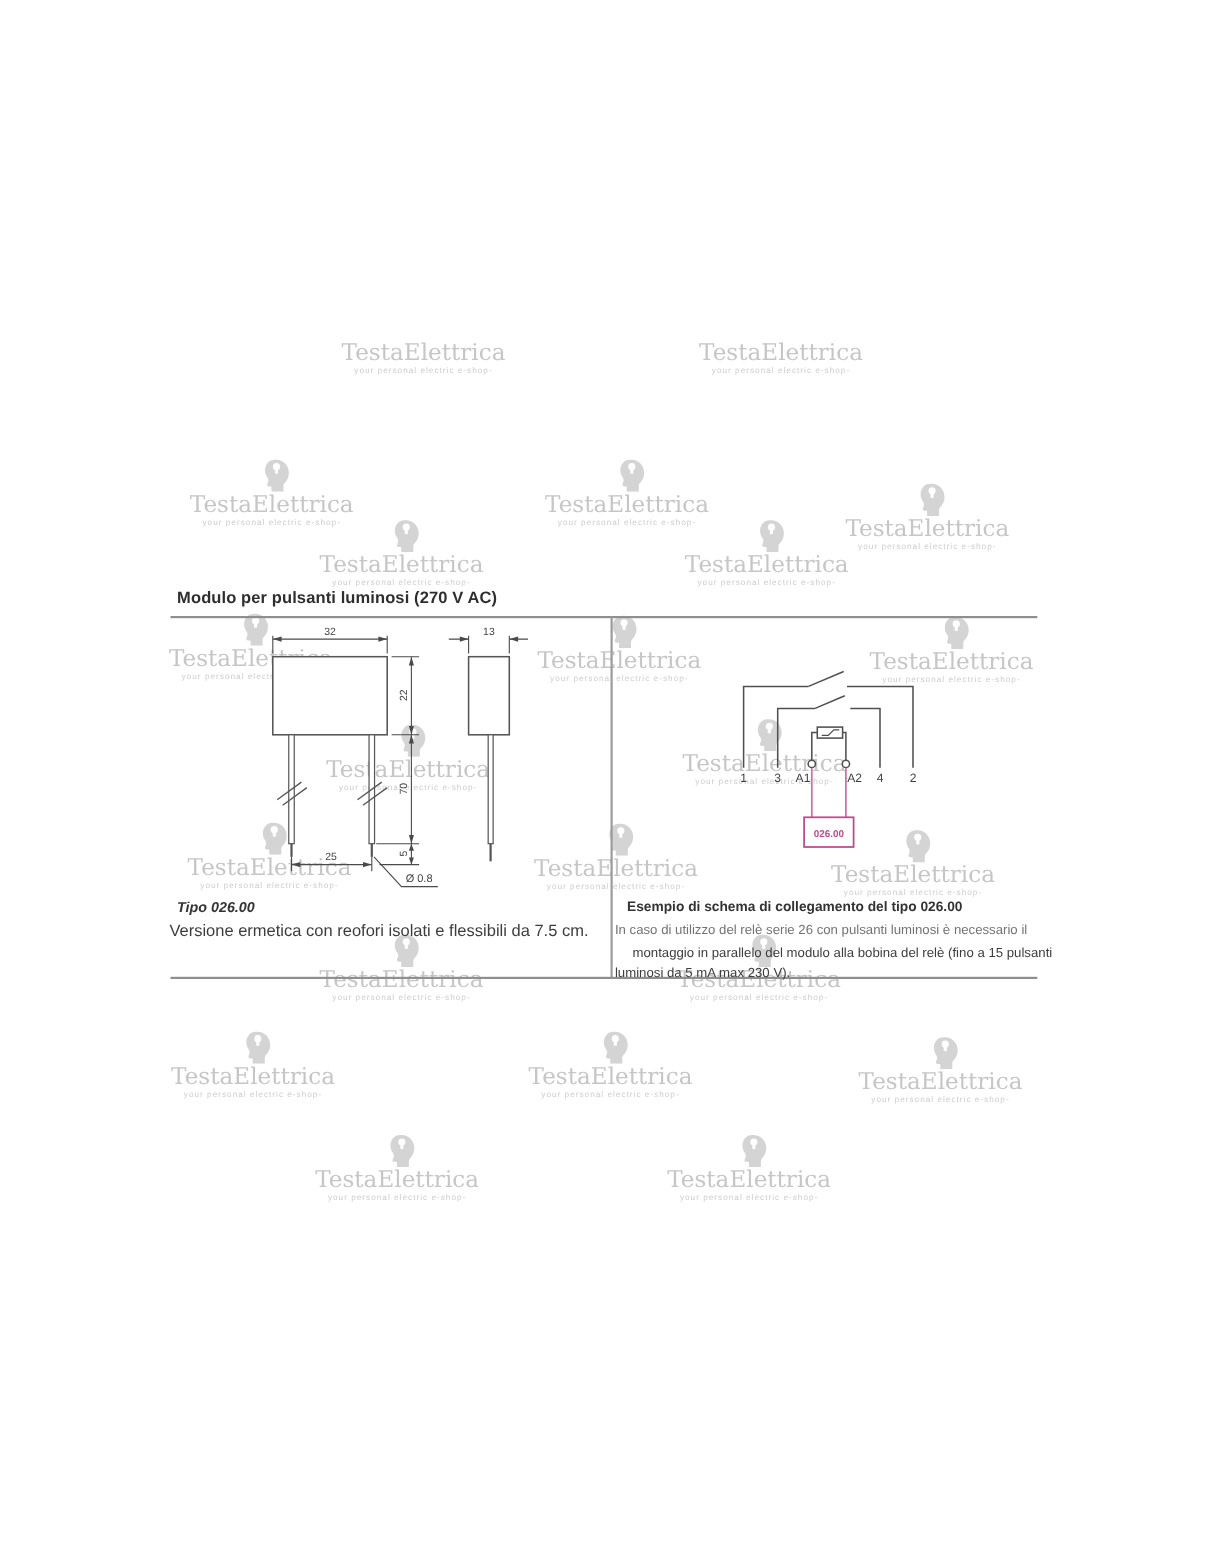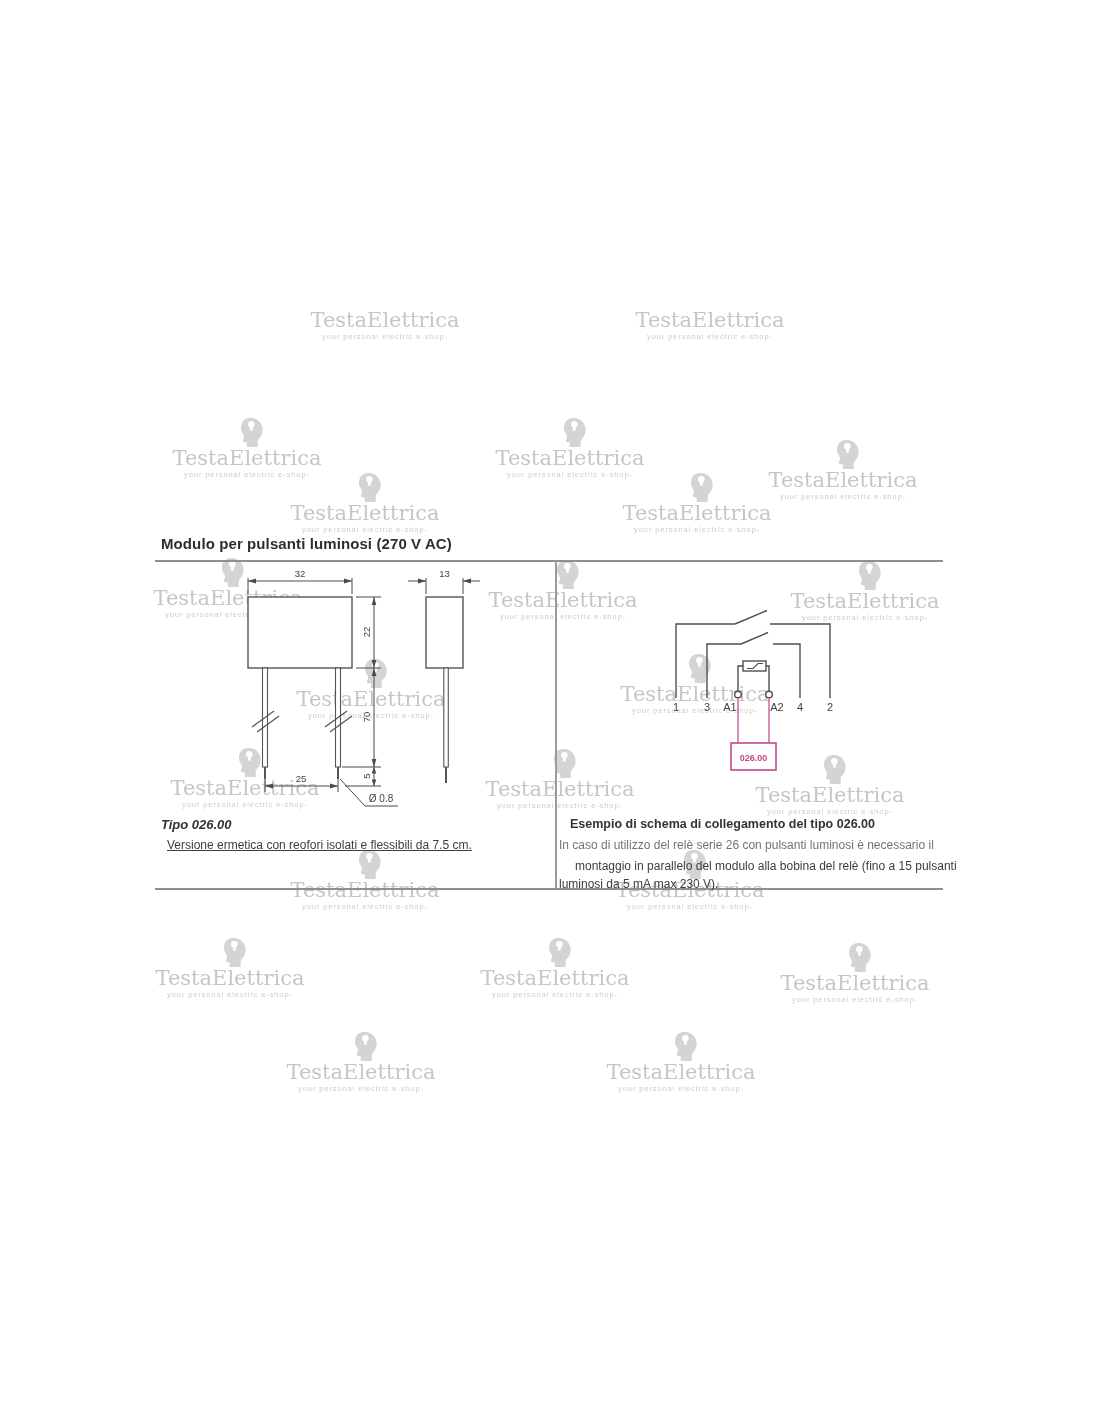--- a/index.html
+++ b/index.html
@@ -23,21 +23,21 @@
     color:#cdcdcd; white-space:nowrap;
   }
   
   .abs { position:absolute; z-index:1; }
   .page-title { left:161px; top:535px; font-size:15px; font-weight:bold; color:#2e2e2e; letter-spacing:0.1px; }
   .rule-top    { left:155px; top:560px; width:788px; height:2px; background:#8f8f8f; }
   .divider     { left:555px; top:561px; width:2px;  height:328px; background:#9b9b9b; }
   .rule-bottom { left:155px; top:888px; width:788px; height:2px; background:#8f8f8f; }
 
   .tipo-label      { left:161px; top:817px; font-size:13px;   font-weight:bold; color:#333333;font-style:italic; }
-  .tipo-desc       { left:167px; top:838px; font-size:12px;   color:#3d3d3d;text-decoration:underline; }
+  .tipo-desc       { left:154px; top:838px; font-size:15px;   color:#3d3d3d; }
   .esempio-heading { left:559px; top:817px; font-size:12.5px; font-weight:bold; color:#333333;margin-left:11px; }
   .body-l1         { left:559px; top:838px; font-size:12px;   color:#737373; }
   .body-l2         { left:559px; top:859px; font-size:12px;   color:#3d3d3d;padding-left:16px; }
   .body-l3         { left:559px; top:877px; font-size:12px;   color:#3d3d3d; }
 
   #dim-svg { left:150px; top:565px; }
   #sch-svg { left:620px; top:580px; }
   svg text { font-family:"Liberation Sans", sans-serif; }
 </style>
 </head>

